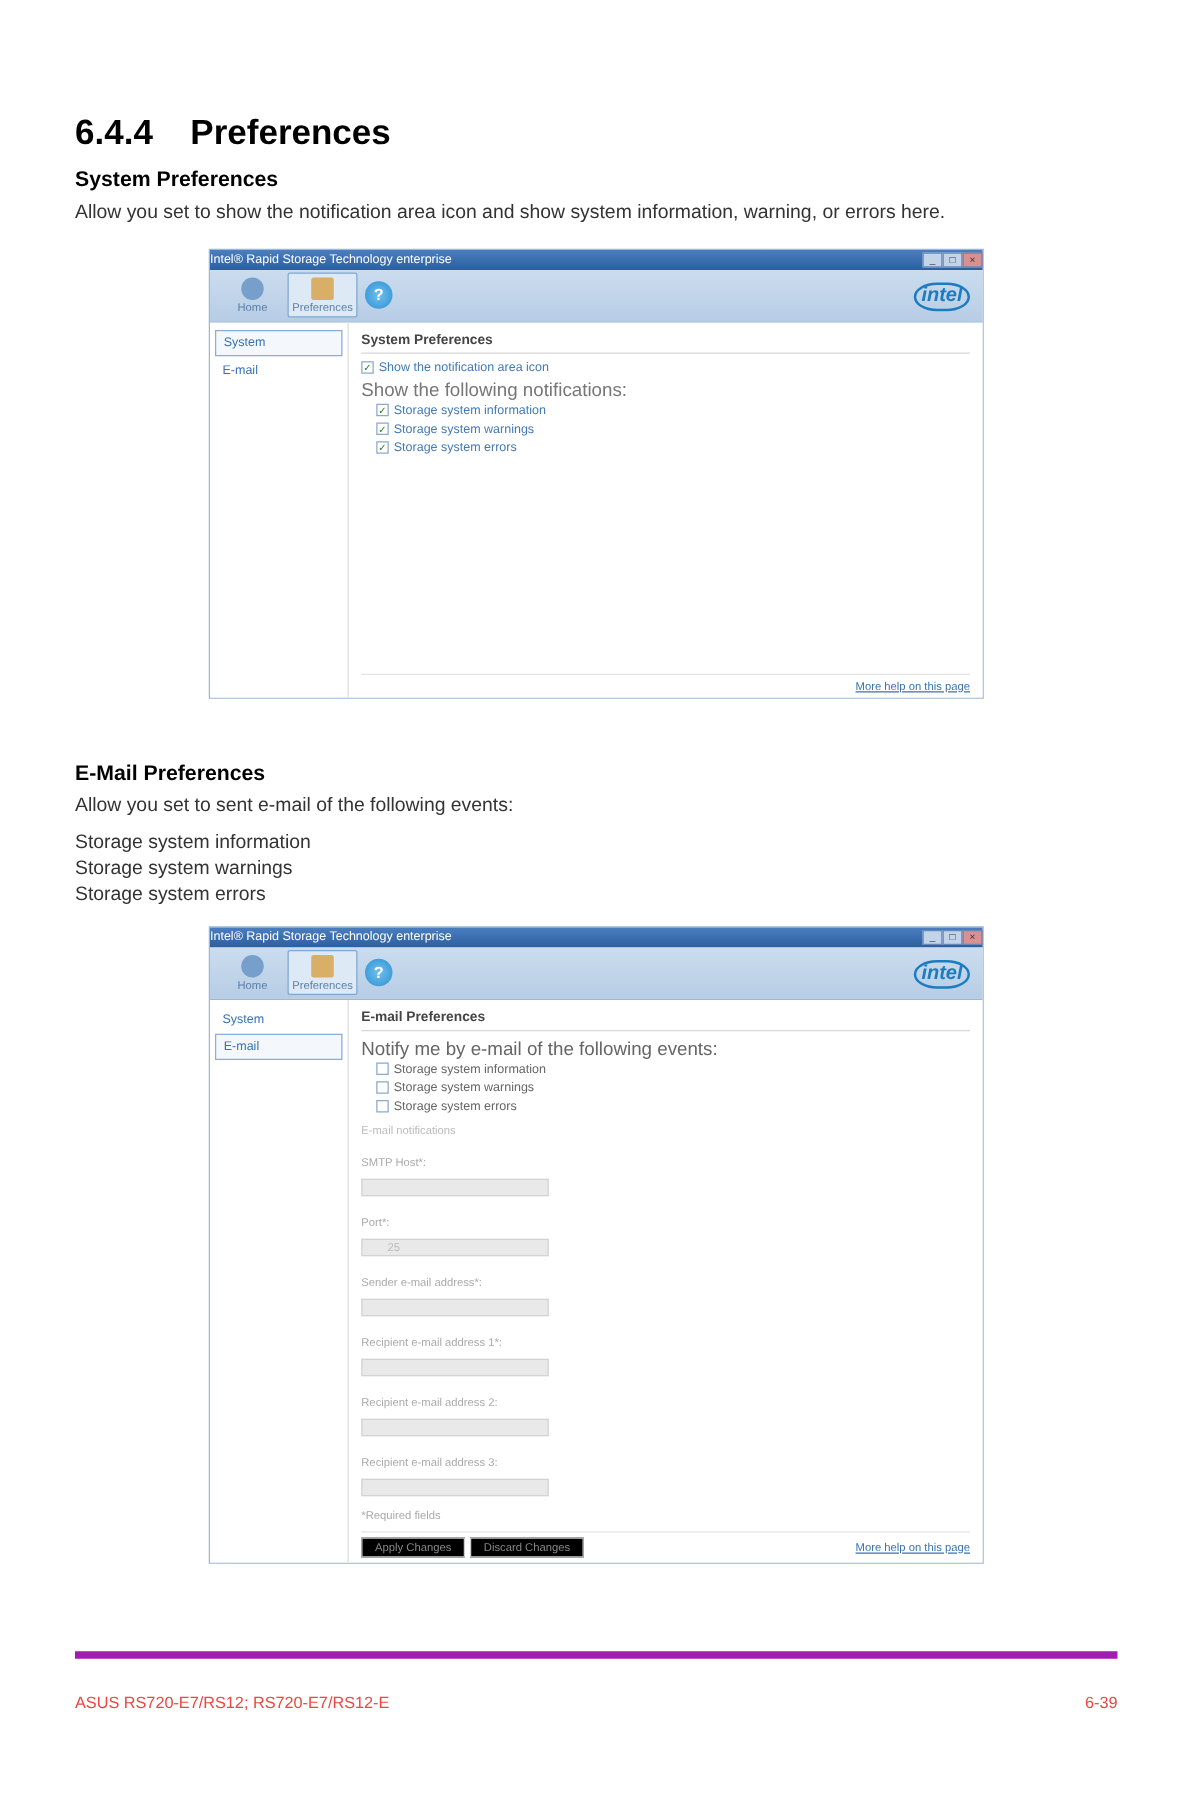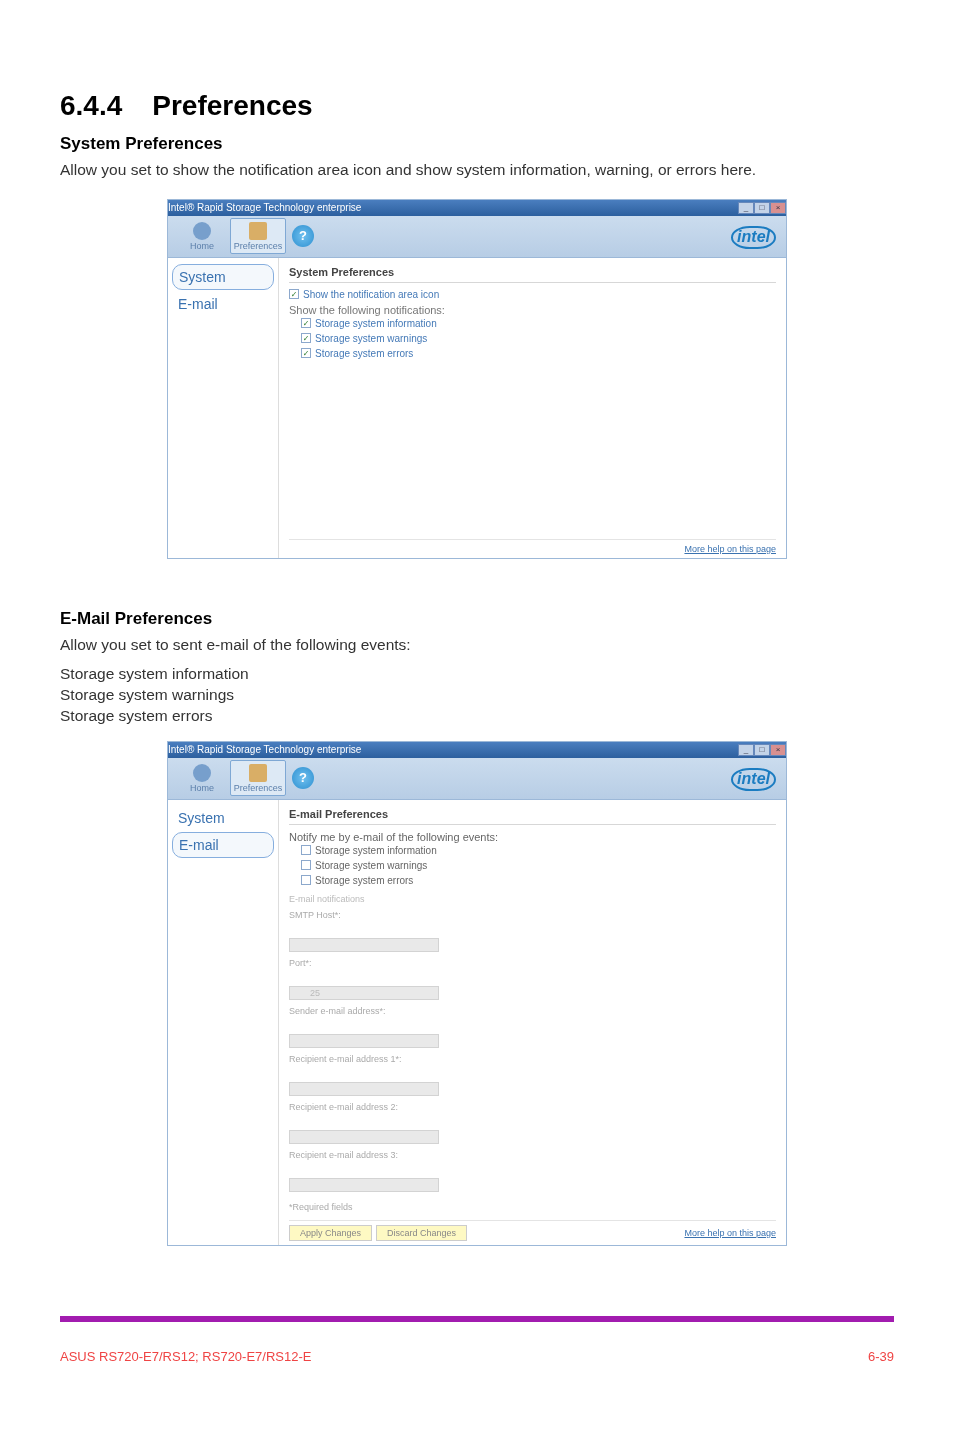--- a/index.html
+++ b/index.html
@@ -121,26 +121,25 @@
   .content-area {
     display: flex;
     background: #fff;
   }
   .sidepanel {
     width: 110px;
     padding: 6px 4px;
     border-right: 0;
   }
   .sidepanel .side-item {
-    font-size: 14px;
+    font-size: 10px;
     color: #3a72b0;
     padding: 4px 6px;
     margin-bottom: 2px;
     cursor: pointer;
-    border-radius: 10px;
   }
   .sidepanel .side-item.active {
     border: 1px solid #86aede;
     background: #f4f8fc;
   }
   .mainpanel {
     flex: 1;
     padding: 8px 10px 4px 10px;
     border-left: 1px solid #ddd;
     position: relative;
@@ -166,35 +165,35 @@
   .cb-row.indent { margin-left: 12px; color:#4479b7; }
   .cb-row.plain { color:#666; }
   .cb {
     width: 10px; height: 10px;
     border: 1px solid #8ca8cc;
     background: #fff;
     display: inline-flex; align-items: center; justify-content: center;
     font-size: 8px; color:#2b7a2b;
   }
   .note-text {
-    font-size: 11px;
+    font-size: 15px;
     color: #777;
     margin: 4px 0 2px 0;
   }
   .field-label {
     font-size: 9px;
     color: #aaa;
-    margin-top: 6px;
+    margin-top: 16px;
   }
   .field-input {
     width: 150px;
     height: 14px;
     background: #e9e9e9;
     border: 1px solid #d3d3d3;
-    margin-top: 18px;
+    margin-top: 8px;
     font-size: 9px;
     color: #bbb;
     padding-left: 20px;
     line-height: 12px;
   }
   .req-note {
     font-size: 9px;
     color: #aaa;
     margin-top: 10px;
   }
@@ -203,21 +202,21 @@
     margin-top: 8px;
     padding-top: 4px;
     display: flex;
     justify-content: space-between;
     align-items: center;
   }
   .footer-row .btns { display: flex; gap: 4px; }
   .footer-row .fbtn {
     font-size: 9px;
     color: #888;
-    background: #fef9c3;
+    background: #000000;
     border: 1px solid #ccc;
     padding: 2px 10px;
   }
   .more-help {
     font-size: 9px;
     color: #3a72b0;
     text-decoration: underline;
     text-align: right;
   }
   .sect-label {

